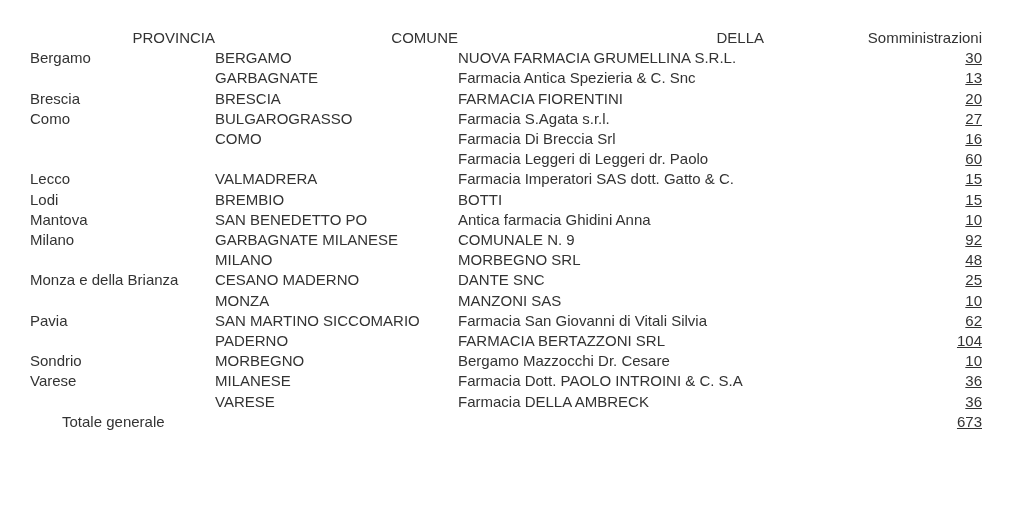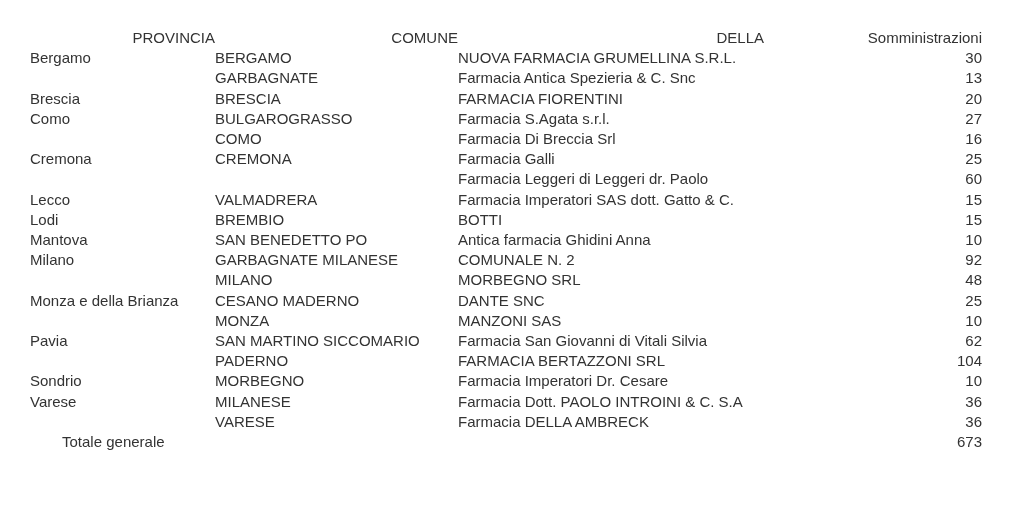--- a/index.html
+++ b/index.html
@@ -29,21 +29,21 @@
   th, td {
     font-size: 15px;
     line-height: 20.2px;
     font-weight: normal;
     padding: 0;
     white-space: nowrap;
     vertical-align: top;
     text-align: left;
   }
   th { text-align: center; }
-  td.num, th.num-col { text-align: right; }
+  td.num, th.num-col { text-align: right; text-decoration: underline; }
   th.centered { text-align: right; }
   td.num { text-align: right; }
   td.total-label { padding-left: 32px; }
 </style>
 </head>
 <body>
 
 <div class="report">
   <table class="pivot">
     <colgroup>
@@ -85,26 +85,20 @@
           <td>Farmacia S.Agata s.r.l.</td>
           <td class="num">27</td>
         </tr>
         <tr>
           <td></td>
           <td>COMO</td>
           <td>Farmacia Di Breccia Srl</td>
           <td class="num">16</td>
         </tr>
         <tr>
-          <td>Cremona</td>
-          <td>CREMONA</td>
-          <td>Farmacia Galli</td>
-          <td class="num">25</td>
-        </tr>
-        <tr>
           <td></td>
           <td></td>
           <td>Farmacia Leggeri di Leggeri dr. Paolo</td>
           <td class="num">60</td>
         </tr>
         <tr>
           <td>Lecco</td>
           <td>VALMADRERA</td>
           <td>Farmacia Imperatori SAS dott. Gatto &amp; C.</td>
           <td class="num">15</td>
@@ -117,21 +111,21 @@
         </tr>
         <tr>
           <td>Mantova</td>
           <td>SAN BENEDETTO PO</td>
           <td>Antica farmacia Ghidini Anna</td>
           <td class="num">10</td>
         </tr>
         <tr>
           <td>Milano</td>
           <td>GARBAGNATE MILANESE</td>
-          <td>COMUNALE N. 2</td>
+          <td>COMUNALE N. 9</td>
           <td class="num">92</td>
         </tr>
         <tr>
           <td></td>
           <td>MILANO</td>
           <td>MORBEGNO SRL</td>
           <td class="num">48</td>
         </tr>
         <tr>
           <td>Monza e della Brianza</td>
@@ -153,21 +147,21 @@
         </tr>
         <tr>
           <td></td>
           <td>PADERNO</td>
           <td>FARMACIA BERTAZZONI SRL</td>
           <td class="num">104</td>
         </tr>
         <tr>
           <td>Sondrio</td>
           <td>MORBEGNO</td>
-          <td>Farmacia Imperatori Dr. Cesare</td>
+          <td>Bergamo Mazzocchi Dr. Cesare</td>
           <td class="num">10</td>
         </tr>
         <tr>
           <td>Varese</td>
           <td>MILANESE</td>
           <td>Farmacia Dott. PAOLO INTROINI &amp; C. S.A</td>
           <td class="num">36</td>
         </tr>
         <tr>
           <td></td>

